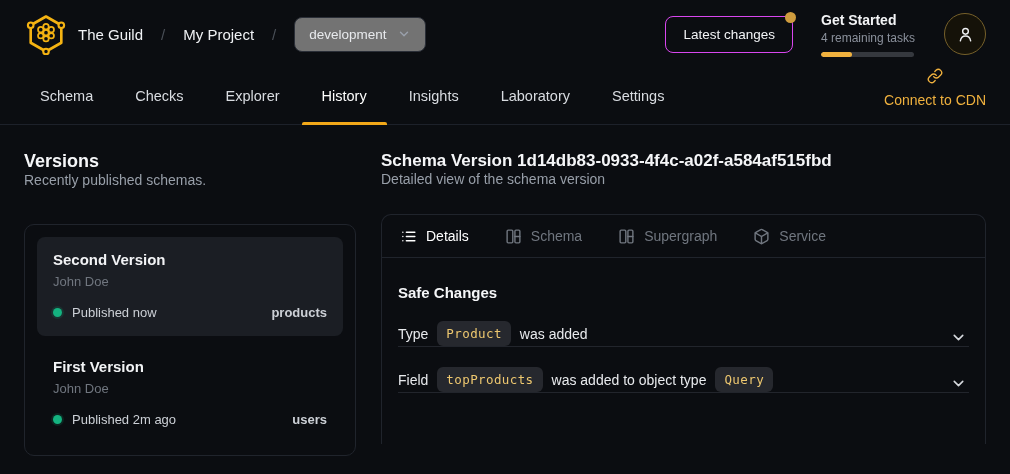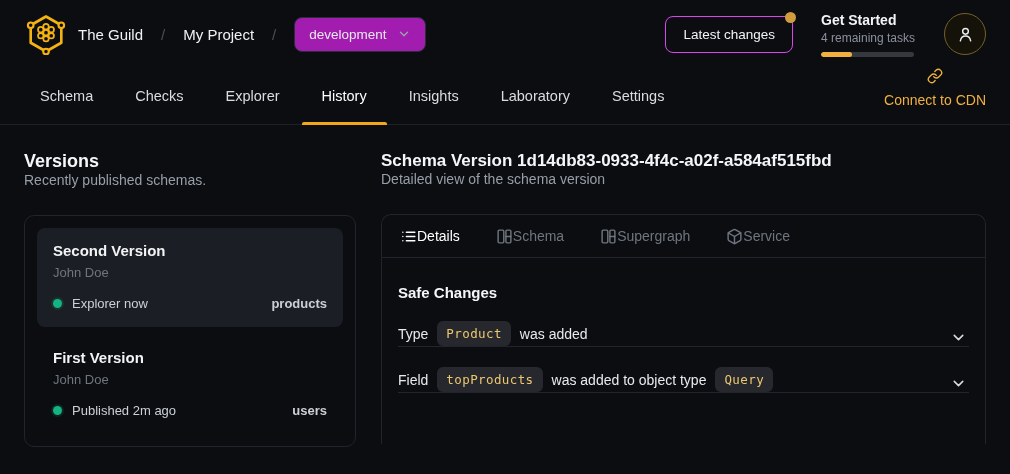--- a/index.html
+++ b/index.html
@@ -13,21 +13,21 @@
   .app { width:1010px; height:474px; display:flex; flex-direction:column; }
 
   
   .header { height:68px; display:flex; align-items:center; padding:0 24px; flex:none; }
   .logo { width:44px; height:44px; display:flex; align-items:center; justify-content:center; cursor:pointer; }
   .crumbs { display:flex; align-items:flex-end; gap:18px; margin-left:10px; }
   .crumb { font-size:15px; font-weight:500; color:#f0f2f5; cursor:pointer; }
   .crumb-sep { color:#4a5058; font-size:15px; }
   .target-select {
     margin-left:18px; display:flex; align-items:center; gap:10px;
-    background:#a21caf; border:1px solid #2a2e37; border-radius:8px;
+    background:#737373; border:1px solid #2a2e37; border-radius:8px;
     padding:9px 14px; font-size:13.5px; color:#e8eaed; cursor:pointer;
   }
   .header-right { margin-left:auto; display:flex; align-items:center; gap:28px; }
   .latest-btn {
     position:relative; background:transparent; border:1px solid #d946ef; border-radius:8px;
     padding:10px 17px; font-size:13.5px; color:#f3f4f6; font-family:inherit; cursor:pointer;
   }
   .latest-dot { position:absolute; top:-5px; right:-4px; width:11px; height:11px; border-radius:50%; background:#cf9c3e; }
   .get-started { cursor:pointer; min-width:95px; }
   .gs-title { font-size:14px; font-weight:600; color:#f3f4f6; }
@@ -54,34 +54,34 @@
   .cdn-link { margin-left:auto; display:flex; align-items:center; gap:8px; color:#f0b13e; font-size:14px; cursor:pointer;flex-direction:column; }
 
   
   .main { flex:1; display:flex; padding:26px 24px 0 24px; gap:25px; }
   .col-left { width:332px; flex:none; }
   .col-right { flex:1; min-width:0; }
   .panel-title { font-size:18px; font-weight:600; color:#f5f6f8; }
   .panel-title.sm { font-size:17px; }
   .panel-sub { font-size:14px; color:#989fa9; }
 
-  .versions-box { margin-top:27px; border:1px solid #20242c; border-radius:10px; padding:12px; }
+  .versions-box { margin-top:36px; border:1px solid #20242c; border-radius:10px; padding:12px; }
   .version-item { border-radius:8px; padding:14px 16px 16px; cursor:pointer; }
   .version-item.selected { background:#1b1e24; }
   .version-item + .version-item { margin-top:8px; }
   .vi-title { font-size:15px; font-weight:600; color:#f2f3f5; }
   .vi-author { font-size:13px; color:#70767f; margin-top:6px; }
   .vi-meta { display:flex; align-items:center; margin-top:16px; }
   .vi-dot { width:9px; height:9px; border-radius:50%; background:#14b380; margin-right:10px; box-shadow:0 0 0 2px rgba(20,179,128,.15); }
   .vi-status { font-size:13px; color:#ccd0d6; }
   .vi-service { margin-left:auto; font-size:13px; font-weight:600; color:#ccd0d6; }
 
   .detail-box { margin-top:27px; border:1px solid #20242c; border-radius:10px 10px 0 0; border-bottom:none; min-height:230px; }
   .detail-tabs { display:flex; align-items:center; gap:36px; height:43px; padding:0 18px; border-bottom:1px solid #20242c; }
-  .detail-tab { display:flex; align-items:center; font-size:14px; color:#70767f; cursor:pointer; }
+  .detail-tab { display:flex; align-items:center; gap:9px; font-size:14px; color:#70767f; cursor:pointer; }
   .detail-tab.active { color:#ffffff; font-weight:500; }
   .detail-tab svg { flex:none; }
   .detail-content { padding:26px 16px 0; }
   .section-title { font-size:15px; font-weight:700; color:#f5f6f8; }
   .change-row { display:flex; align-items:flex-end; padding:20px 2px 0 0; border-bottom:1px solid #22252c; cursor:pointer; }
   .change-text { display:flex; align-items:center; gap:9px; font-size:14px; color:#e8eaed; flex-wrap:wrap; }
   .code-chip {
     font-family:"DejaVu Sans Mono", monospace; font-size:12.5px; color:#edc76f;
     background:#26282e; border-radius:6px; padding:5px 9px; letter-spacing:.4px;
   }
@@ -174,21 +174,21 @@
     <div class="col-left">
       <div class="panel-title">Versions</div>
       <div class="panel-sub">Recently published schemas.</div>
 
       <div class="versions-box">
         <div class="version-item selected">
           <div class="vi-title">Second Version</div>
           <div class="vi-author">John Doe</div>
           <div class="vi-meta">
             <span class="vi-dot"></span>
-            <span class="vi-status">Explorer now</span>
+            <span class="vi-status">Published now</span>
             <span class="vi-service">products</span>
           </div>
         </div>
 
         <div class="version-item">
           <div class="vi-title">First Version</div>
           <div class="vi-author">John Doe</div>
           <div class="vi-meta">
             <span class="vi-dot"></span>
             <span class="vi-status">Published 2m ago</span>

